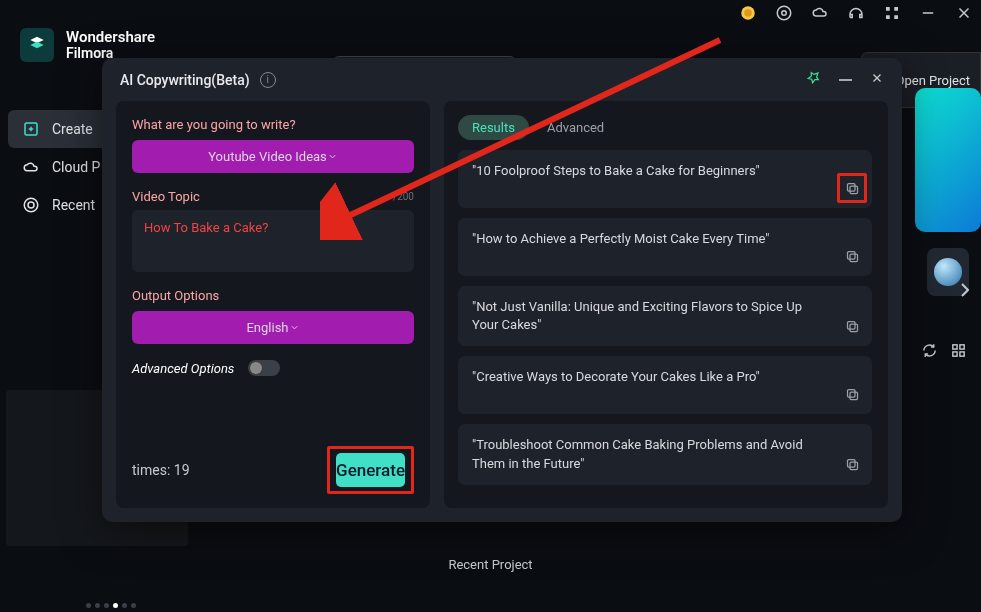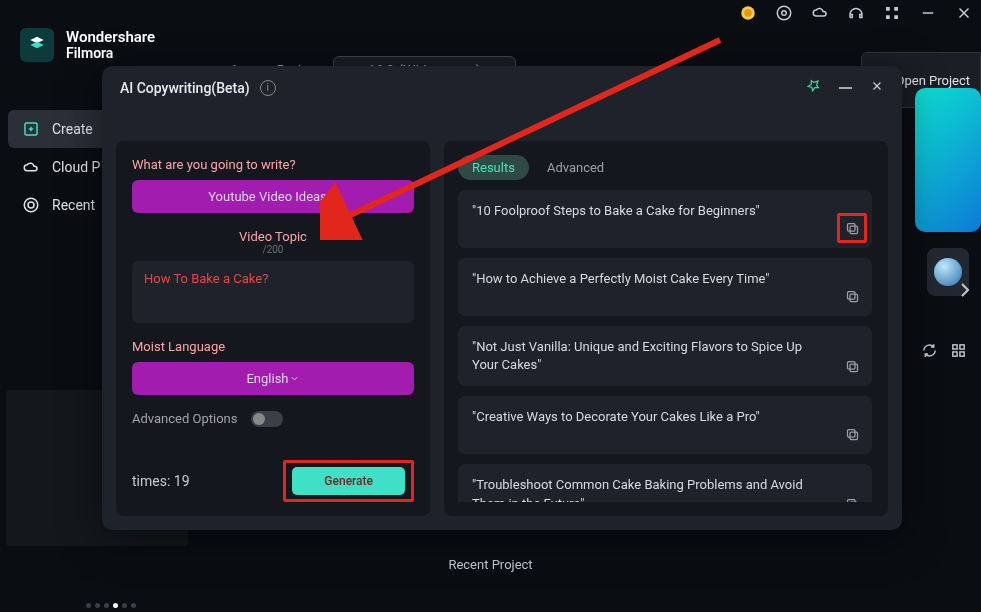--- a/index.html
+++ b/index.html
@@ -47,47 +47,47 @@
 
 
 .recent { position:absolute; bottom:40px; left:50%; transform:translateX(-50%); font-size:13px; color:#c5c9d0; }
 
 
 .dots { position:absolute; bottom:4px; left:86px; display:flex; gap:4px; }
 .dots .dot { width:5px; height:5px; border-radius:50%; background:#3a3f48; }
 .dots .dot.on { background:#fff; }
 
 
-.modal { position:absolute; top:66px; left:102px; width:800px; height:464px; background:#1e222a; border-radius:10px; box-shadow:0 8px 40px rgba(0,0,0,.5); display:flex; flex-direction:column;gap:32px; }
+.modal { position:absolute; top:58px; left:102px; width:800px; height:464px; background:#1e222a; border-radius:10px; box-shadow:0 8px 40px rgba(0,0,0,.5); display:flex; flex-direction:column; }
 .modal-header { display:flex; align-items:center; padding:12px 18px; gap:10px; }
 .modal-title { font-size:14px; color:#e8eaee; font-weight:500; }
 .info-icon { width:16px; height:16px; border:1.5px solid #888; border-radius:50%; display:flex; align-items:center; justify-content:center; font-size:10px; color:#888; }
 .modal-header-right { margin-left:auto; display:flex; align-items:center; gap:18px; }
 .pin svg { width:15px; height:15px; color:#3fd89a; }
 .min { width:13px; height:2px; background:#aaa; }
 .close svg { width:14px; height:14px; color:#ccc; }
 
 .modal-body { flex:1; display:flex; padding:0 14px 14px 14px; gap:14px; overflow:hidden; }
 
 
 .form-panel { width:314px; background:#14171e; border-radius:8px; padding:16px; display:flex; flex-direction:column; position:relative; }
 .form-label { font-size:13px; color:#fca5a5; margin-bottom:8px; }
 .form-select { background:#a21caf; border:none; border-radius:6px; padding:9px 12px; font-size:13px; color:#d8dadf; display:flex; align-items:center; justify-content:center; margin-bottom:16px; cursor:pointer; }
 .form-select svg { width:11px; height:11px; }
-.topic-row { display:flex; justify-content:space-between; align-items:center; margin-bottom:6px;flex-direction:column; }
+.topic-row { display:flex; justify-content:space-between; align-items:center; margin-bottom:6px; }
 .char-count { font-size:10px; color:#6a6f78; }
 .textarea { background:#1e222a; border:none; border-radius:6px; padding:10px 12px; font-size:13px; color:#ef4444; height:62px; resize:none; margin-bottom:16px; }
-.adv-row { display:flex; gap:14px; font-size:13px; color:#a3a3a3; }
+.adv-row { display:flex; align-items:center; gap:14px; font-size:13px; color:#ffffff;font-style:italic; }
 .toggle { width:32px; height:16px; background:#3a3f48; border-radius:10px; position:relative; cursor:pointer; }
 .toggle::after { content:""; position:absolute; left:2px; top:2px; width:12px; height:12px; background:#888; border-radius:50%; }
 
 .form-footer { position:absolute; bottom:14px; left:16px; right:16px; display:flex; align-items:center; justify-content:space-between; }
 .times { font-size:14px; color:#c5c9d0; }
 .gen-wrap { border:3px solid #e1261c; padding:4px 6px; border-radius:2px; }
-.generate-btn { background:#3fe0c5; color:#7f1d1d; border:none; border-radius:5px; padding:7px 32px; font-size:12px; font-weight:500; cursor:pointer; }
+.generate-btn { background:#3fe0c5; color:#0f172a; border:none; border-radius:5px; padding:7px 0; font-size:17px; font-weight:500; cursor:pointer; }
 
 
 .results-panel { flex:1; background:#14171e; border-radius:8px; padding:14px 10px 14px 14px; display:flex; flex-direction:column; overflow:hidden; }
 .tabs { display:flex; gap:4px; margin-bottom:10px; }
 .tab { padding:5px 14px; border-radius:14px; font-size:13px; cursor:pointer; color:#9ba0aa; }
 .tab.active { background:#2f4a44; color:#49e3b9; }
 .results-scroll { flex:1; overflow-y:auto; padding-right:6px; position:relative; }
 .results-scroll::-webkit-scrollbar { width:5px; }
 .results-scroll::-webkit-scrollbar-thumb { background:#3a3f48; border-radius:3px; }
 .result-card { background:#1e222a; border-radius:7px; padding:12px 14px 12px 14px; margin-bottom:10px; position:relative; min-height:58px; }
@@ -268,21 +268,21 @@
             <polyline points="6 9 12 15 18 9"></polyline>
           </svg>
       </div>
 
       <div class="topic-row">
         <span class="form-label" style="margin:0">Video Topic</span>
         <span class="char-count">/200</span>
       </div>
       <div class="textarea"><span>How To Bake a Cake?</span></div>
 
-      <div class="form-label">Moist Language</div>
+      <div class="form-label">Output Options</div>
       <div class="form-select">
         <span>English</span>
         <svg viewBox="0 0 24 24" fill="none" stroke="currentColor" stroke-width="2">
             <polyline points="6 9 12 15 18 9"></polyline>
           </svg>
       </div>
 
       <div class="adv-row">
         <span>Advanced Options</span>
         <div class="toggle"></div>

